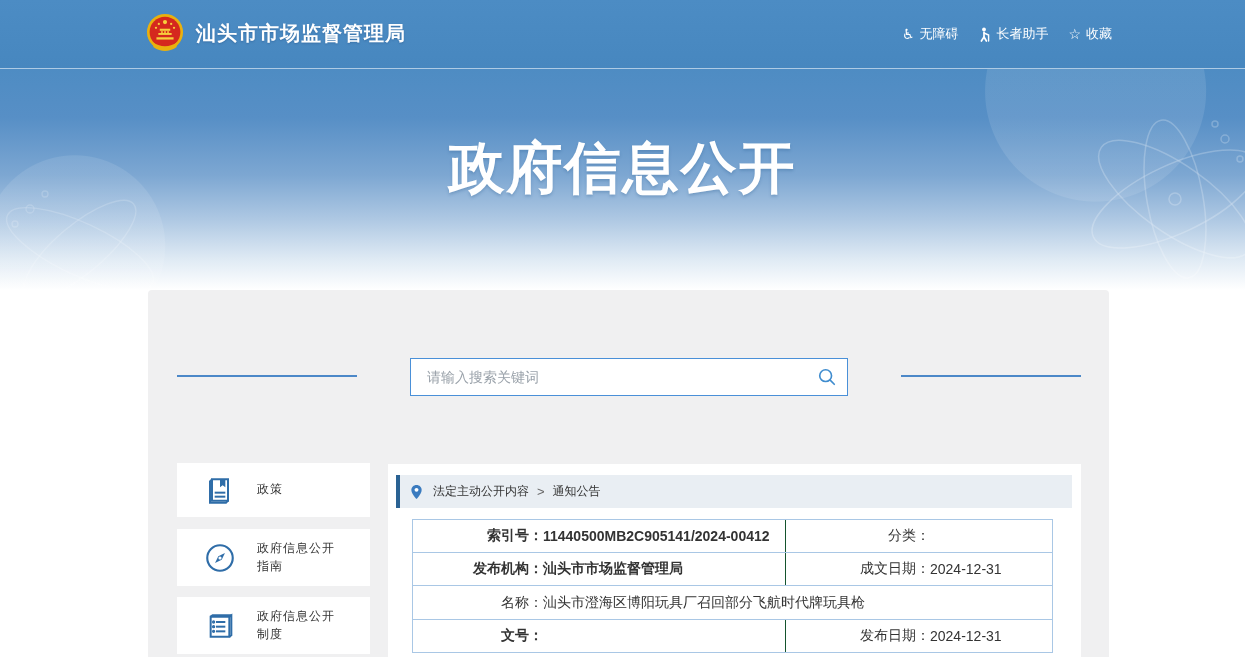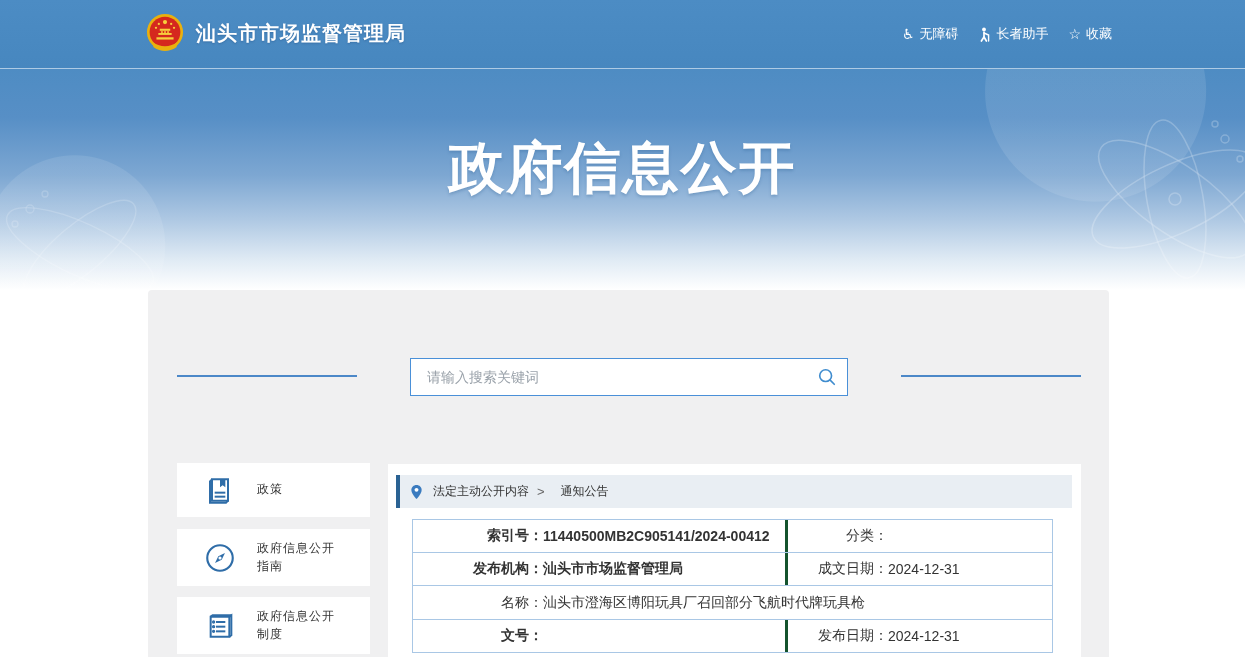--- a/index.html
+++ b/index.html
@@ -63,21 +63,21 @@
   .crumb-pin{margin-left:14px;display:flex;align-items:center;}
   .crumb-text{font-size:12px;color:#333;margin-left:10px;cursor:pointer;}
   .crumb-sep{font-size:13px;color:#666;margin:0 8px;}
 
   
   .info-table{position:absolute;left:24px;top:55px;width:641px;border:1px solid #a9c7e5;box-sizing:border-box;background:#fff;}
   .it-row{display:flex;border-top:1px solid #a9c7e5;}
   .it-row:first-child{border-top:none;}
   .it-cell{display:flex;align-items:center;height:32px;font-size:14px;color:#333;box-sizing:border-box;}
   .it-cell.c-left{width:372px;font-weight:bold;}
-  .it-cell.c-right{flex:1;border-left:3px solid #14532d;}
+  .it-cell.c-right{flex:1;border-left:1px solid #14532d;padding-left:44px;}
   .it-cell.c-full{width:100%;}
   .it-row.r-name .it-cell{height:33px;}
   .it-label{display:inline-block;text-align:right;white-space:nowrap;}
   .c-left .it-label,.c-full .it-label{width:130px;}
   .c-right .it-label{width:100px;}
   .it-value{white-space:nowrap;}
 </style>
 </head>
 <body>
 
@@ -209,21 +209,21 @@
     <div class="crumb-bar">
       <span class="crumb-stripe"></span>
       <span class="crumb-pin">
         <svg width="13" height="16" viewBox="0 0 14 18">
           <path d="M7 1 C3.7 1 1.2 3.5 1.2 6.8 C1.2 11 7 17 7 17 C7 17 12.8 11 12.8 6.8 C12.8 3.5 10.3 1 7 1 Z" fill="#3a7bbf"></path>
           <circle cx="7" cy="6.6" r="2.2" fill="#ffffff"></circle>
         </svg>
       </span>
       <span class="crumb-text">法定主动公开内容</span>
       <span class="crumb-sep">&gt;</span>
-      <span class="crumb-text" style="margin-left:8px;">通知公告</span>
+      <span class="crumb-text" style="margin-left:0;">通知公告</span>
     </div>
 
     <div class="info-table">
       <div class="it-row">
         <div class="it-cell c-left">
           <span class="it-label">索引号：</span>
           <span class="it-value">11440500MB2C905141/2024-00412</span>
         </div>
         <div class="it-cell c-right">
           <span class="it-label">分类：</span>

